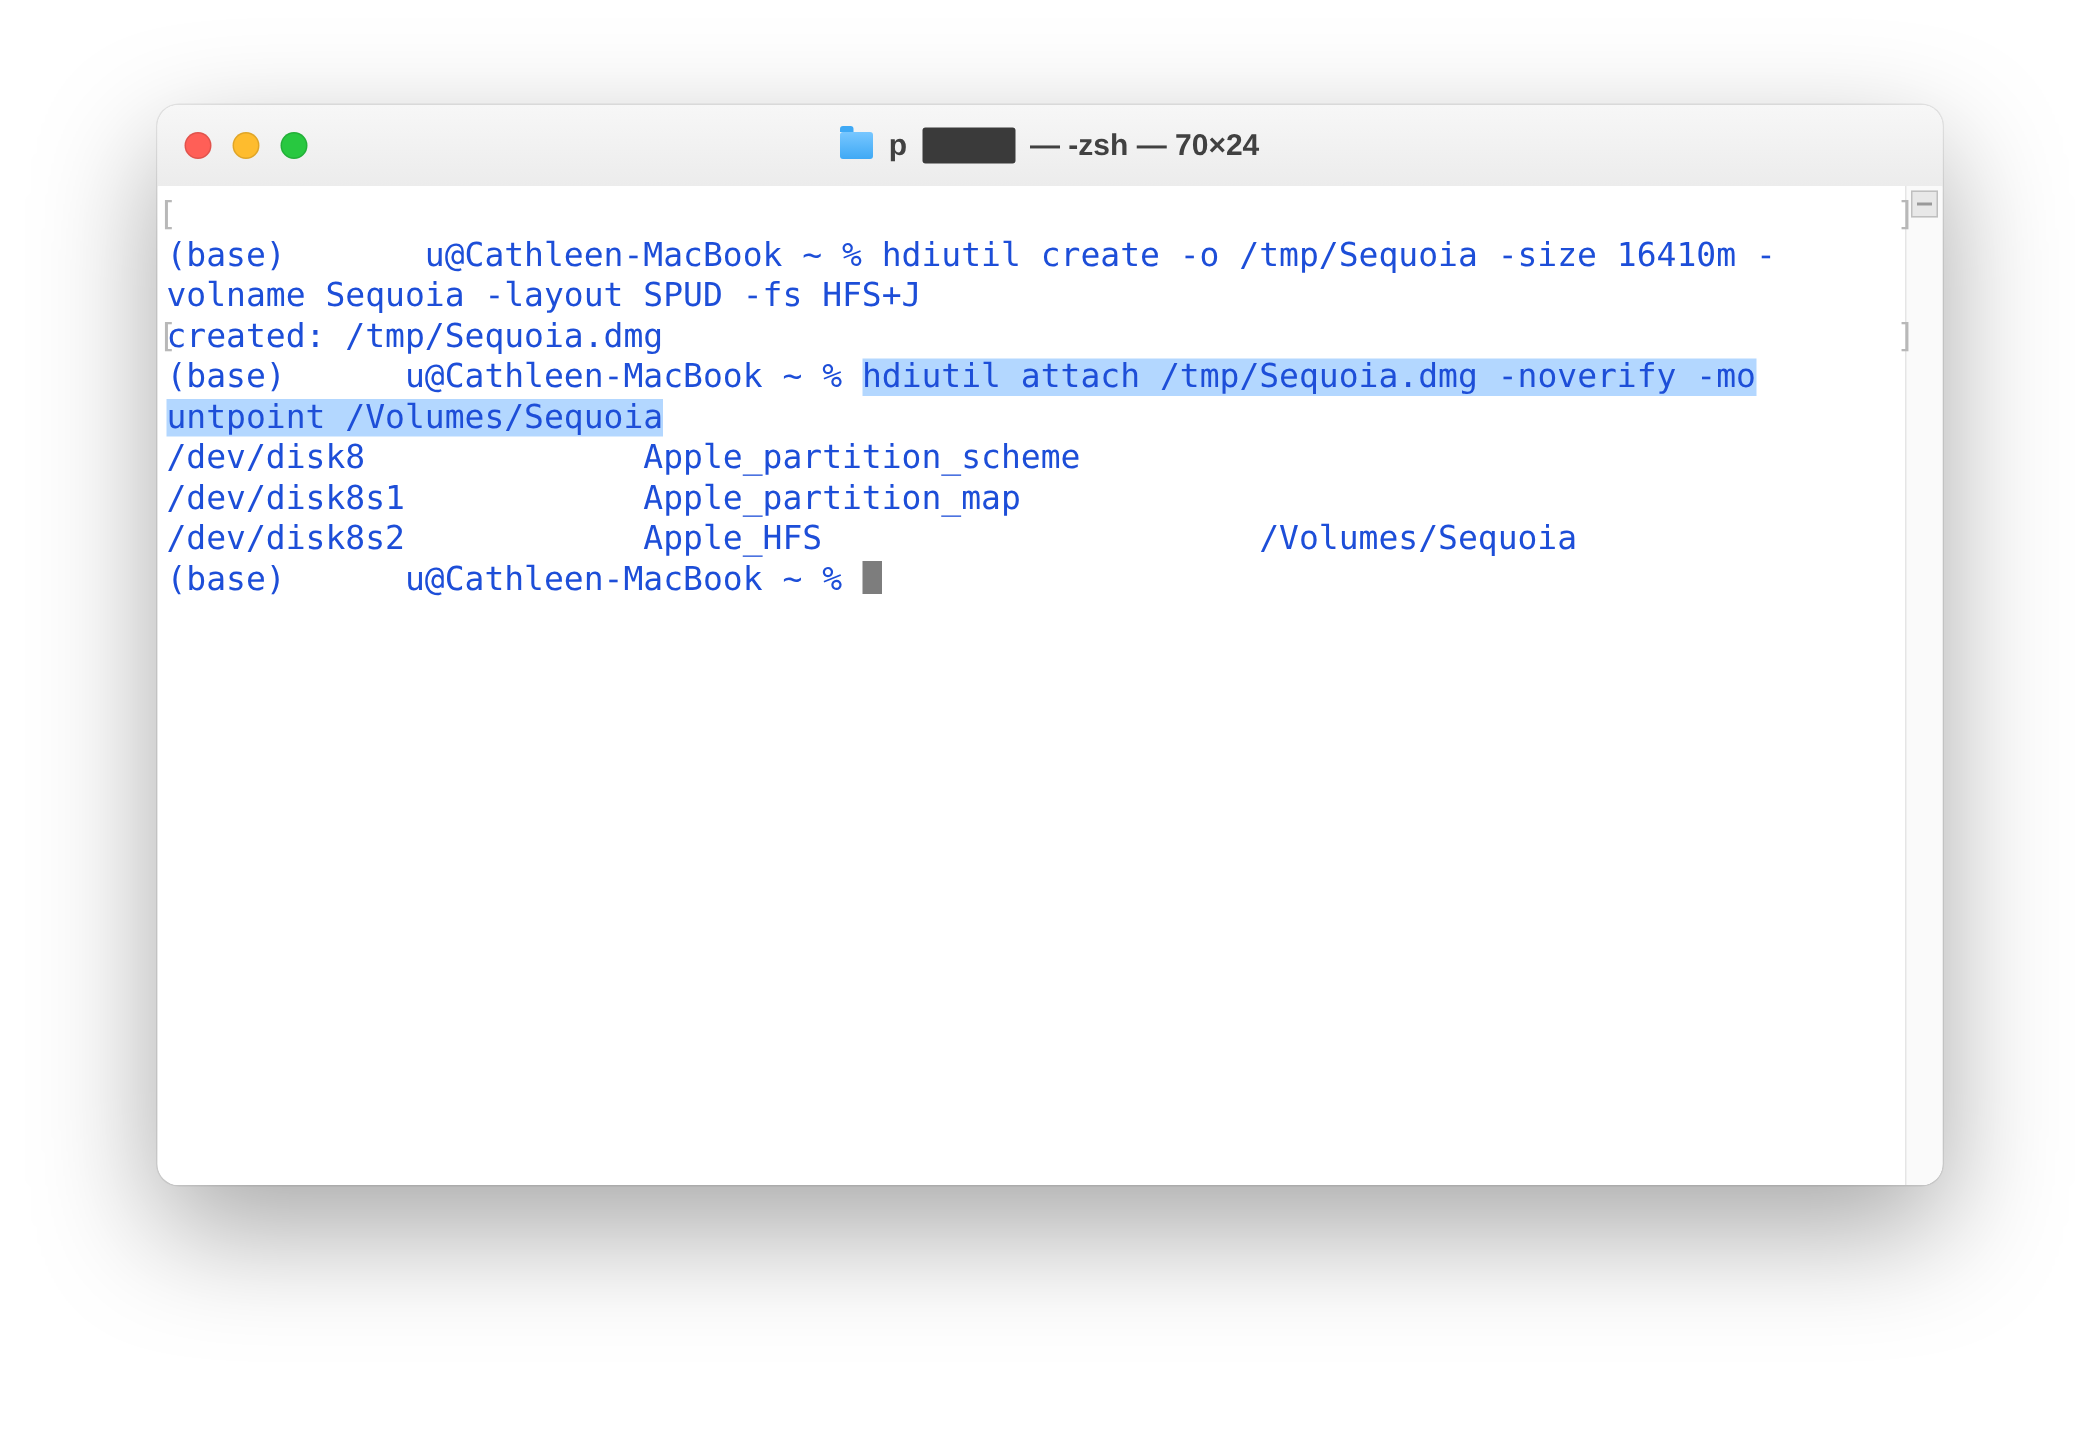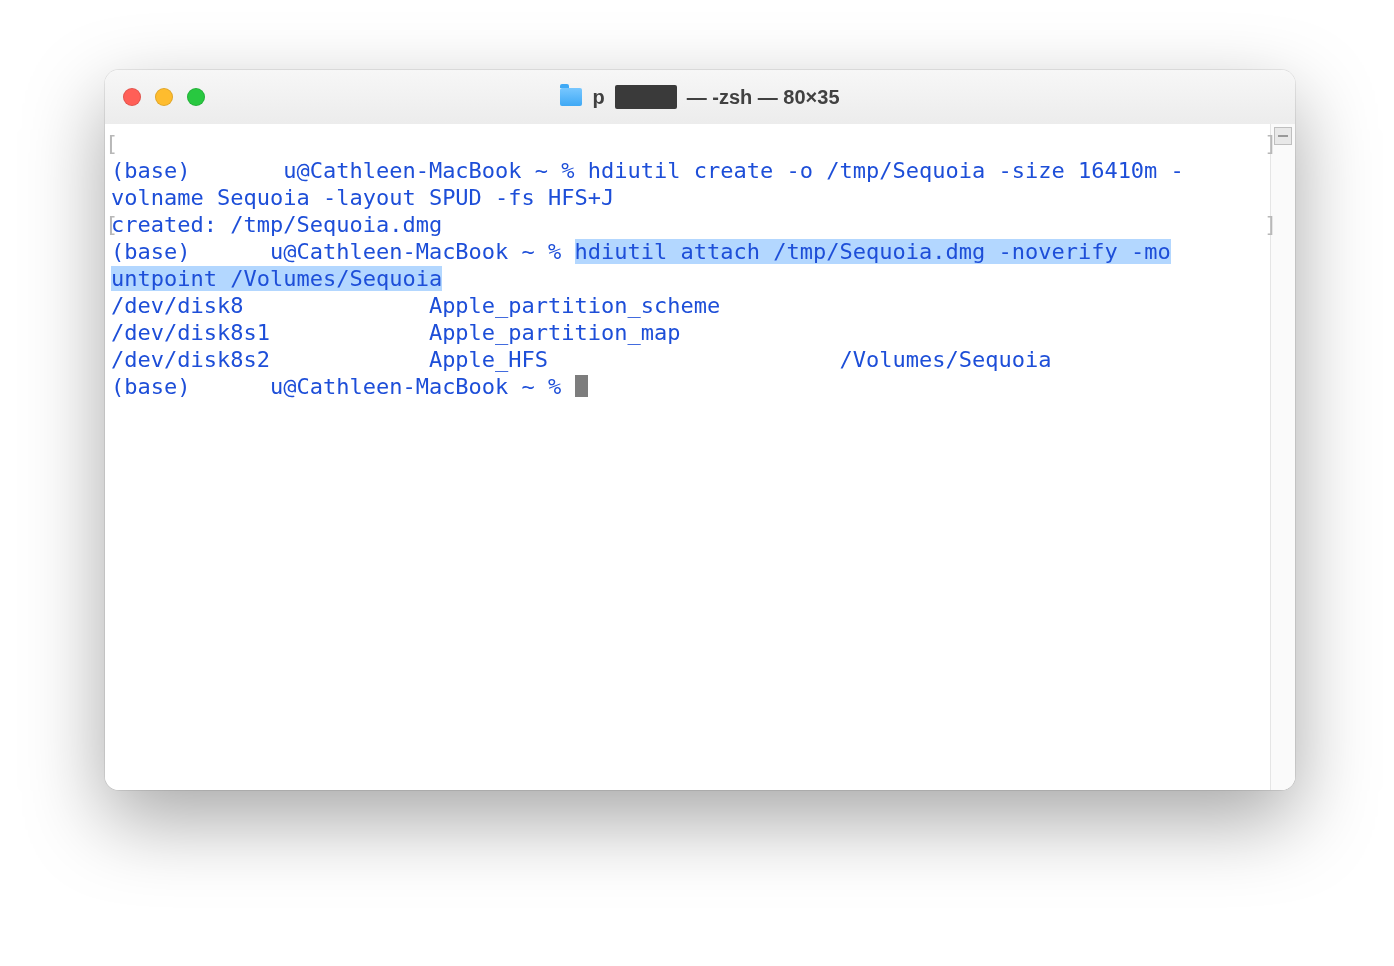--- a/index.html
+++ b/index.html
@@ -155,21 +155,21 @@
   <div class="titlebar">
     <div class="traffic-lights">
       <div class="tl red"></div>
       <div class="tl yel"></div>
       <div class="tl grn"></div>
     </div>
     <div class="title-center">
       <span class="folder-icon"></span>
       <span>p</span>
       <span class="title-obscured"></span>
-      <span> — -zsh — 80×35</span>
+      <span> — -zsh — 70×24</span>
     </div>
   </div>
 
   <div class="terminal-body">
 
     <div class="scrollbar-track">
       <div class="scrollbar-square"></div>
     </div>
 
     <div class="gutter-bracket" style="top:6px;">[</div>

